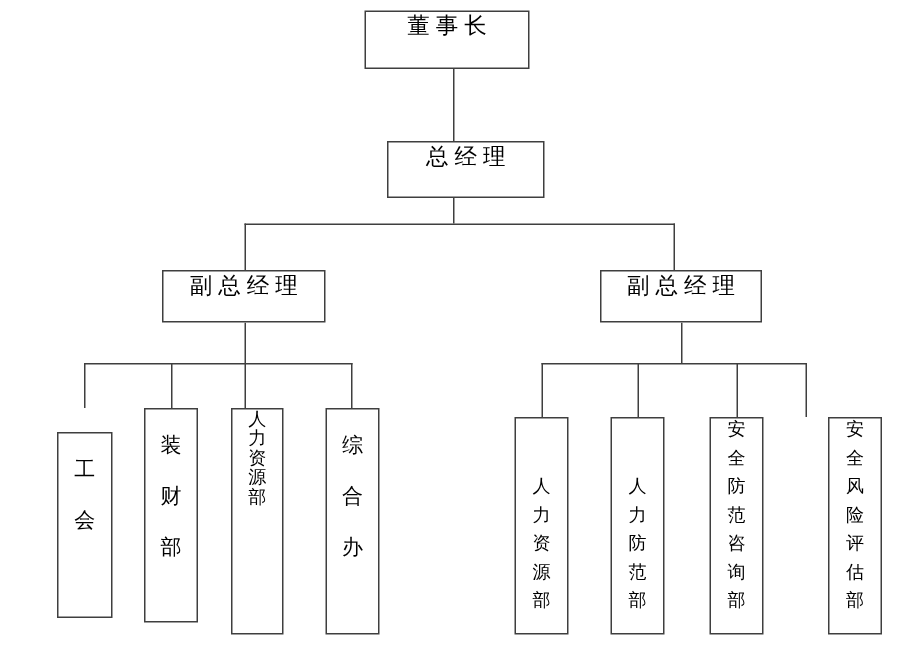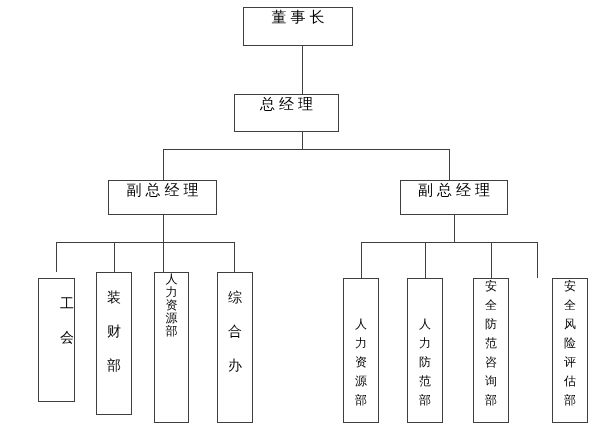--- a/index.html
+++ b/index.html
@@ -69,32 +69,32 @@
   <div class="ln" style="left:361px; top:242px; width:177px; height:1px;"></div>
   <div class="ln" style="left:361px; top:242px; width:1px; height:36px;"></div>
   <div class="ln" style="left:425px; top:242px; width:1px; height:36px;"></div>
   <div class="ln" style="left:491px; top:242px; width:1px; height:36px;"></div>
   <div class="ln" style="left:537px; top:242px; width:1px; height:36px;"></div>
 
   <div class="node box-h" style="left:243px; top:7px; width:110px; height:39px;">
     <span>董事长</span>
   </div>
 
-  <div class="node box-h" style="left:234px; top:94px; width:105px; height:38px;">
+  <div class="node box-h" style="left:258px; top:94px; width:105px; height:38px;">
     <span>总经理</span>
   </div>
 
   <div class="node box-h" style="left:108px; top:180px; width:109px; height:35px;">
     <span>副总经理</span>
   </div>
   <div class="node box-h" style="left:400px; top:180px; width:108px; height:35px;">
     <span>副总经理</span>
   </div>
 
-  <div class="node box-v v-top" style="left:38px; top:278px; width:37px; height:124px;justify-content:flex-end;">
+  <div class="node box-v v-top" style="left:38px; top:288px; width:37px; height:124px;">
     <span class="vtext">工会</span>
   </div>
   <div class="node box-v v-top" style="left:96px; top:272px; width:36px; height:143px;">
     <span class="vtext">装财部</span>
   </div>
   <div class="node box-v v-mid" style="left:154px; top:272px; width:35px; height:151px;">
     <span class="vtext">人力资源部</span>
   </div>
   <div class="node box-v v-top" style="left:217px; top:272px; width:36px; height:151px;">
     <span class="vtext">综合办</span>

